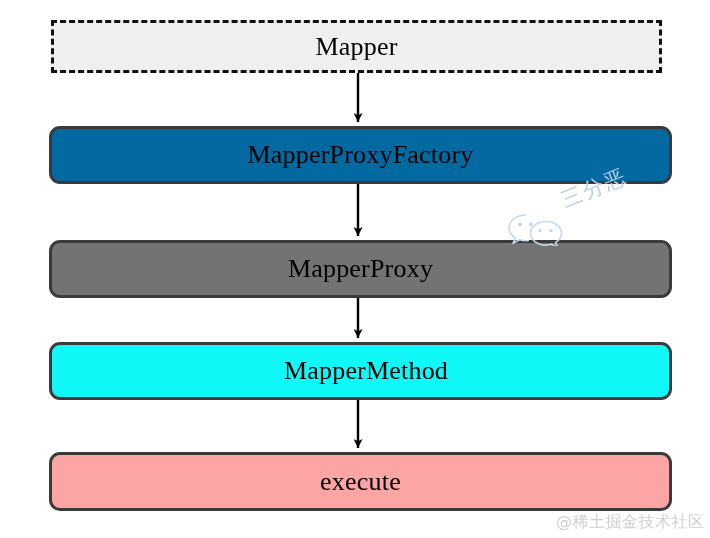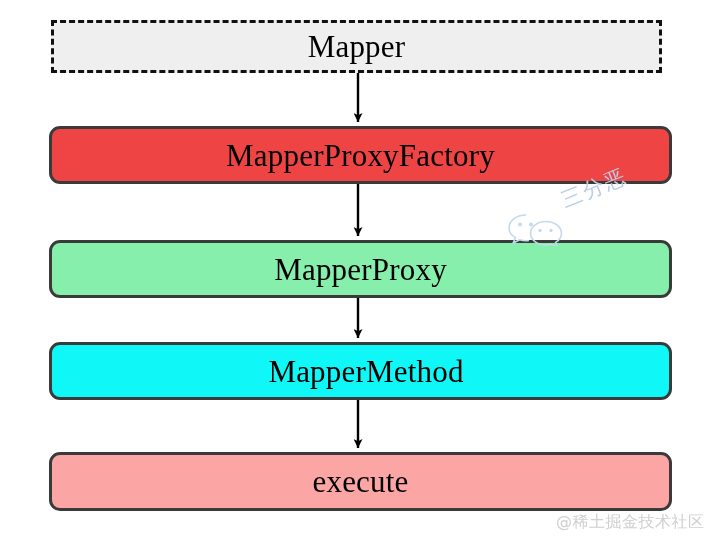--- a/index.html
+++ b/index.html
@@ -25,21 +25,21 @@
 
   .node {
     position: absolute;
     box-sizing: border-box;
     display: flex;
     align-items: center;
     justify-content: center;
     text-align: center;
     color: #000000;
     font-family: "Liberation Serif", "DejaVu Serif", serif;
-    font-size: 31px;
+    font-size: 26px;
     line-height: 1;
     letter-spacing: 0.2px;
     white-space: nowrap;
   }
 
   .node.dashed {
     border: 3px dashed #111111;
     border-radius: 0;
   }
 
@@ -131,25 +131,25 @@
     </g>
     <g>
       <line x1="358" y1="400" x2="358" y2="448" stroke="#000000" stroke-width="2.4" marker-end="url(#arrowhead)"></line>
     </g>
   </svg>
 
   <div class="node dashed" id="node-mapper" style="background: rgb(239, 239, 239); border-color: rgb(17, 17, 17);">
     <span>Mapper</span>
   </div>
 
-  <div class="node rounded" id="node-mapperproxyfactory" style="background: #ef4444; border-color: rgb(58, 58, 58);">
+  <div class="node rounded" id="node-mapperproxyfactory" style="background: #0369a1; border-color: rgb(58, 58, 58);">
     <span>MapperProxyFactory</span>
   </div>
 
-  <div class="node rounded" id="node-mapperproxy" style="background: #86efac; border-color: rgb(58, 58, 58);">
+  <div class="node rounded" id="node-mapperproxy" style="background: #737373; border-color: rgb(58, 58, 58);">
     <span>MapperProxy</span>
   </div>
 
   <div class="node rounded" id="node-mappermethod" style="background: rgb(15, 247, 247); border-color: rgb(58, 58, 58);">
     <span>MapperMethod</span>
   </div>
 
   <div class="node rounded" id="node-execute" style="background: #fca5a5; border-color: rgb(58, 58, 58);">
     <span>execute</span>
   </div>

